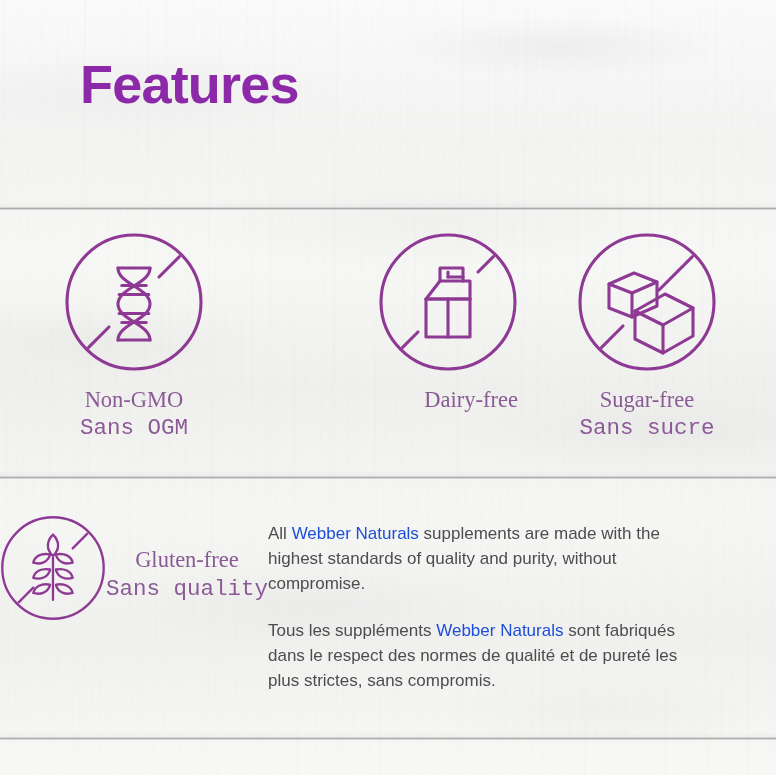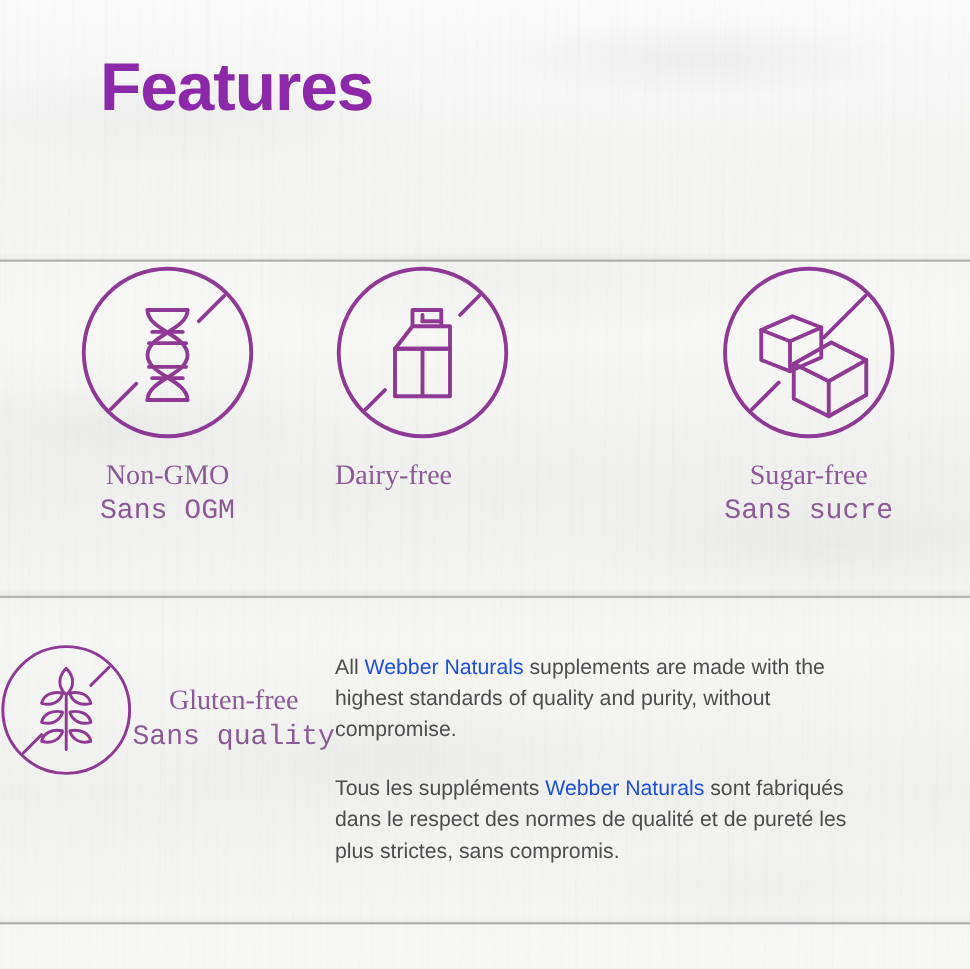--- a/index.html
+++ b/index.html
@@ -67,41 +67,41 @@
         rgba(255,255,255,0.40) 100%);
   }
   .plank-seam::after {
     content: ""; position: absolute; left: 0; right: 0; top: -6px; height: 7px;
     background: linear-gradient(180deg, rgba(0,0,0,0) 0%, rgba(120,120,120,0.07) 100%);
   }
 
   
   .header {
     position: absolute;
-    left: 80px; top: 44px;
+    left: 80px; top: 58px;
     width: 640px;
   }
   .title-line {
     color: #8B29A8;
     font-family: "Liberation Sans", sans-serif;
     font-weight: bold;
     letter-spacing: -0.8px;
     line-height: 0.98;
     white-space: nowrap;
   }
   .title-en { font-size: 54px; }
   .title-fr { font-size: 54px; margin-top: 10px; }
 
   
   .features-row {
     position: absolute;
     left: 0; width: 776px;
     display: flex;
   }
-  .row-top { top: 212px; }
+  .row-top { top: 232px; }
   .row-bottom { top: 498px; }
 
   .feature {
     display: flex;
     flex-direction: column;
     align-items: center;
   }
   .feature-badge {
     width: 140px; height: 140px;
     display: block;
@@ -112,21 +112,21 @@
     color: #8B5A96;
     font-family: "Liberation Serif", serif;
     font-size: 22.5px;
     line-height: 1.30;
     white-space: nowrap;
   }
   .feature-caption .fr { display: block; font-family: Liberation Mono, monospace; }
 
   
   .col-1 { width: 268px; align-items: center; }
-  .col-2 { width: 250px; align-items: flex-start; }
+  .col-2 { width: 250px; align-items: flex-end; }
   .col-3 { width: 258px; align-items: center; }
 
   
   .row-bottom { display: flex; align-items: flex-start; }
   .bottom-left {
     width: 268px;
     display: flex; flex-direction: row; align-items: center;
   }
   .bottom-right {
     width: 440px;

